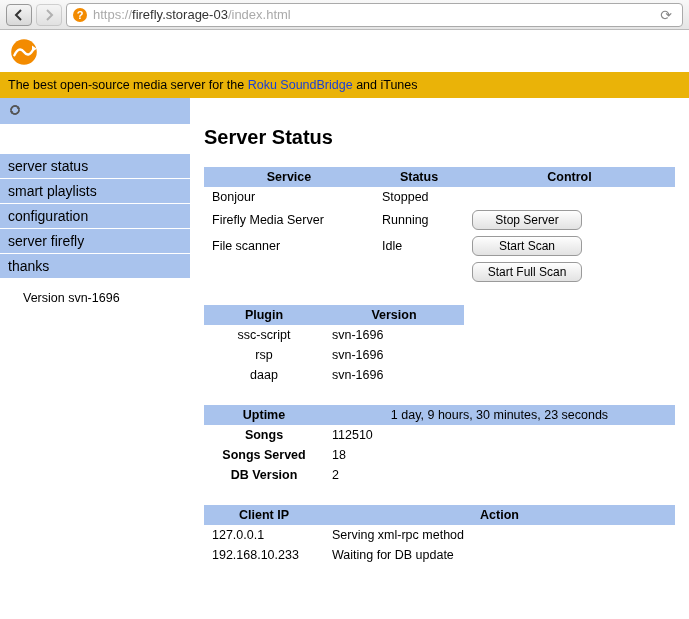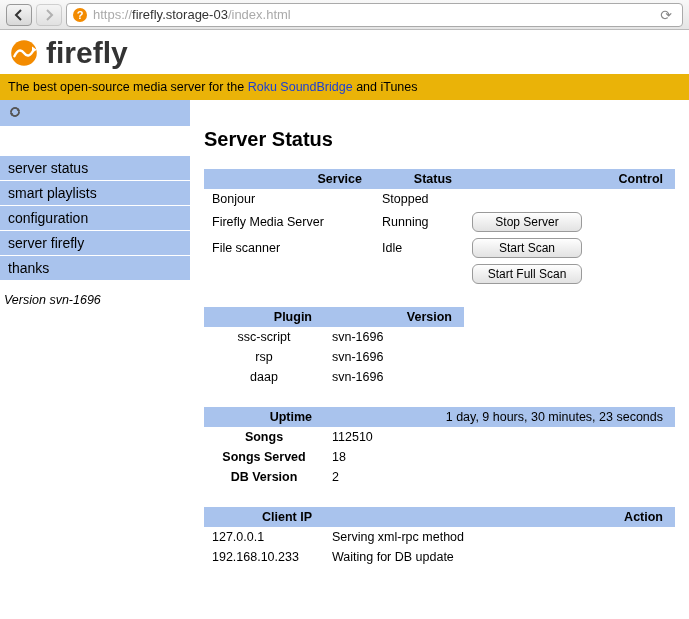--- a/index.html
+++ b/index.html
@@ -20,25 +20,25 @@
   .logo-text { font-family: "Trebuchet MS","Lucida Grande",sans-serif; font-size: 30px; font-weight: bold; letter-spacing: 0px; color:#333; }
   .tagline { background:#eab308; padding:6px 8px; font-size:12.5px; color:#000; }
   .tagline a { color:#1a3fd6; text-decoration:none; }
   
   .layout { display:flex; }
   .sidebar { width:190px; background:#fff; }
   .refresh-row { background:#a9c3ed; height:26px; display:flex; align-items:center; padding-left:8px; }
   .refresh-ico { color:#5b5b5b; font-size:13px; }
   .nav-list { list-style:none; margin-top:30px; }
   .nav-list li { background:#a9c3ed; border-bottom:1px solid #fff; padding:4px 8px; font-size:14px; cursor:pointer; }
-  .version { padding:12px 4px; font-size:12.5px;font-style:italic; }
+  .version { padding:12px 23px; font-size:12.5px; }
   .main { flex:1; padding: 28px 14px 20px 14px; }
   h1 { font-size:20px; font-weight:bold; margin-bottom:18px; }
   table { width:100%; border-collapse:collapse; margin-bottom:20px; font-size:12.5px; }
-  thead th { background:#a9c3ed; text-align:right; font-weight:bold; padding:3px 12px; }
+  thead th { background:#a9c3ed; text-align:center; font-weight:bold; padding:3px 4px; }
   tbody td { padding:3px 8px; vertical-align:middle; }
   .btn { display:inline-block; min-width:110px; padding:2px 10px; font-size:12px; background:linear-gradient(#fefefe,#e2e2e2); border:1px solid #9a9a9a; border-radius:6px; text-align:center; cursor:pointer; }
   .kv td:first-child { font-weight:bold; width:120px;text-align:center; }
   .kv thead th:first-child { width:120px; }
   .clients thead th:first-child,
   .clients tbody td:first-child { width:120px; }
 </style>
 </head>
 <body>
 
@@ -62,21 +62,20 @@
     <span class="reload">⟳</span>
   </div>
 </div>
 
 <div class="logo-row">
   <svg class="logo-mark" viewBox="0 0 40 40">
     <circle cx="20" cy="20" r="16" fill="#f38b00"></circle>
     <path d="M8 24 Q14 12 20 20 Q26 28 32 16" stroke="#fff" stroke-width="3" fill="none" stroke-linecap="round"></path>
     <polygon points="30,12 36,16 30,20" fill="#fff"></polygon>
   </svg>
-  <span class="logo-text">firefly</span>
 </div>
 
 <div class="tagline">
   <span>The best open-source media server for the </span><a href="#">Roku SoundBridge</a><span> and iTunes</span>
 </div>
 
 <div class="layout">
   <div class="sidebar">
     <div class="refresh-row">
       <span class="refresh-ico">

